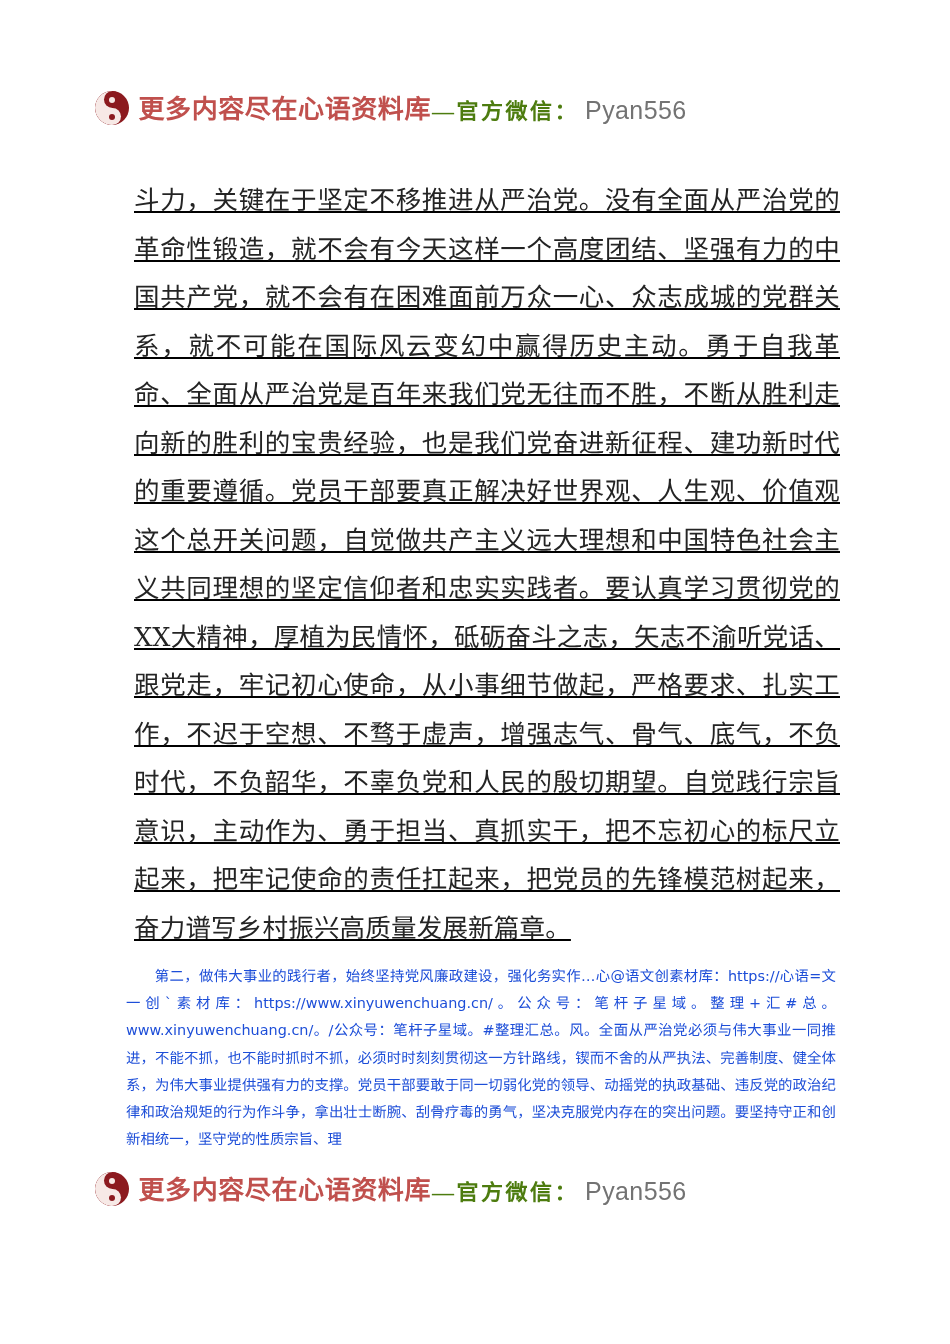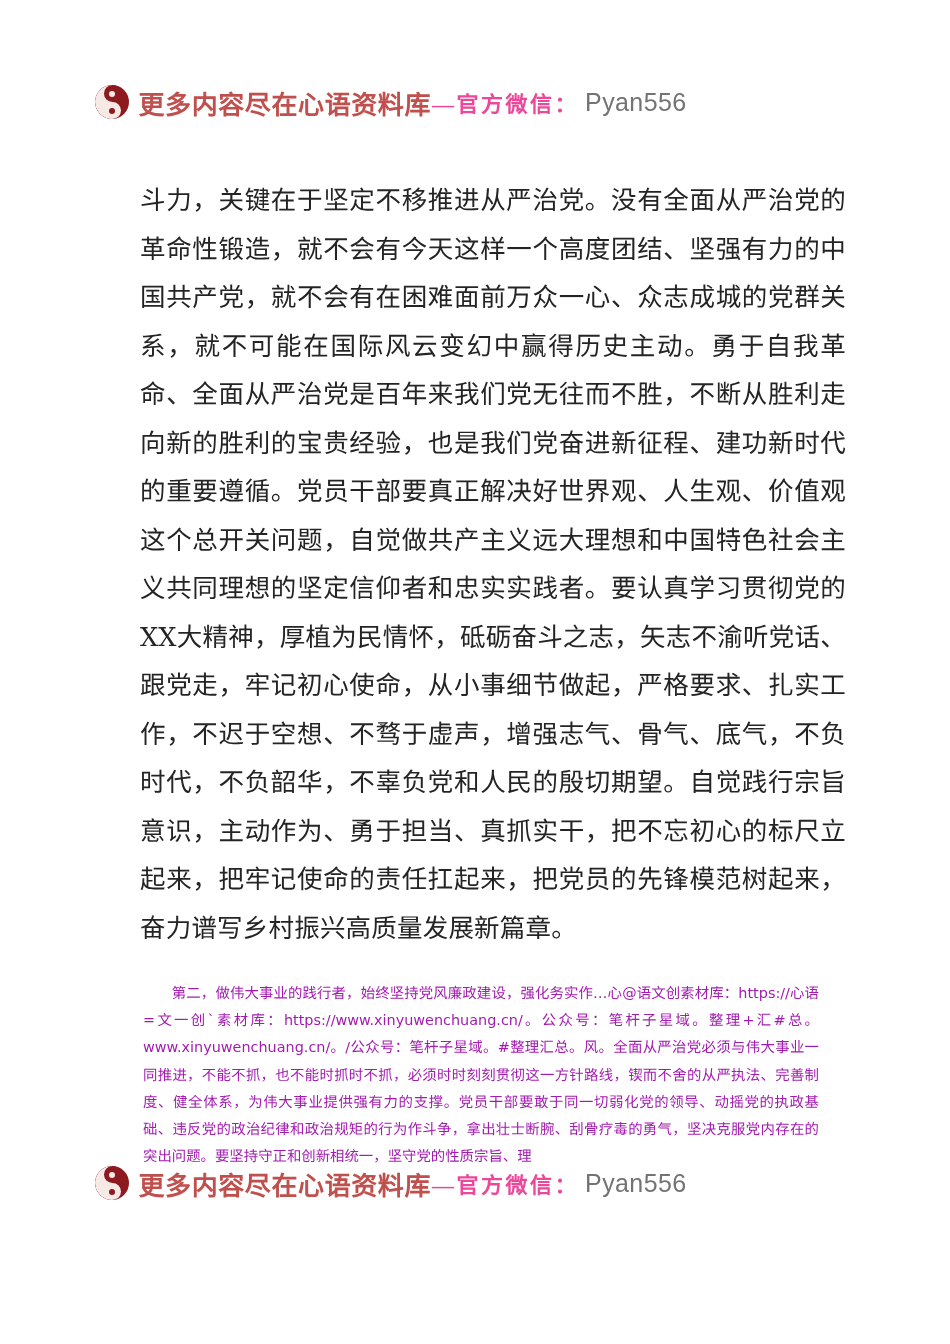--- a/index.html
+++ b/index.html
@@ -20,21 +20,21 @@
     box-sizing: border-box;
   }
 
   
   .watermark {
     position: absolute;
     left: 0;
     width: 782px;
     height: 46px;
     display: flex;
-    align-items: center;
+    align-items: flex-end;
     justify-content: center;
     white-space: nowrap;
     user-select: none;
   }
   .watermark.top { top: 79px; }
   .watermark.bottom { top: 1160px; }
 
   .wm-logo {
     width: 34px;
     height: 34px;
@@ -85,39 +85,40 @@
     font-family: "Liberation Serif", "DejaVu Serif", serif;
     font-size: 26px;
     font-weight: 700;
     color: #c0504d;
     letter-spacing: 0.6px;
   }
   .wm-text-mid {
     font-family: "Liberation Serif", "DejaVu Serif", serif;
     font-size: 22px;
     font-weight: 700;
-    color: #ec4899;
+    color: #4d7c0f;
     letter-spacing: 2.5px;
     margin-left: 1px;
   }
   .wm-text-id {
     font-family: "Liberation Sans", "DejaVu Sans", sans-serif;
     font-size: 25px;
     font-weight: 400;
     color: #737373;
     margin-left: 6px;
     letter-spacing: 0.4px;
   }
 
   
   .body-main {
     position: absolute;
-    left: 140px;
+    left: 134px;
     top: 176px;
     width: 706px;
+    text-decoration: underline;
   }
   .body-main p {
     margin: 0;
     font-family: "DejaVu Serif", "Liberation Serif", serif;
     font-size: 25.5px;
     line-height: 48.5px;
     color: #242424;
     text-align: justify;
     text-justify: inter-character;
     letter-spacing: 0.2px;
@@ -125,25 +126,25 @@
   }
 
   
   .body-small {
     position: absolute;
     left: 126px;
     top: 963px;
     width: 710px;
   }
   .body-small p {
-    margin: 17px;
+    margin: 0;
     font-family: "DejaVu Sans", "Liberation Sans", sans-serif;
     font-size: 14.4px;
     line-height: 27.2px;
-    color: #a21caf;
+    color: #1d4ed8;
     text-align: justify;
     text-justify: inter-character;
     text-indent: 2em;
     letter-spacing: 0;
   }
 </style>
 </head>
 <body>
 
 <div class="page">

